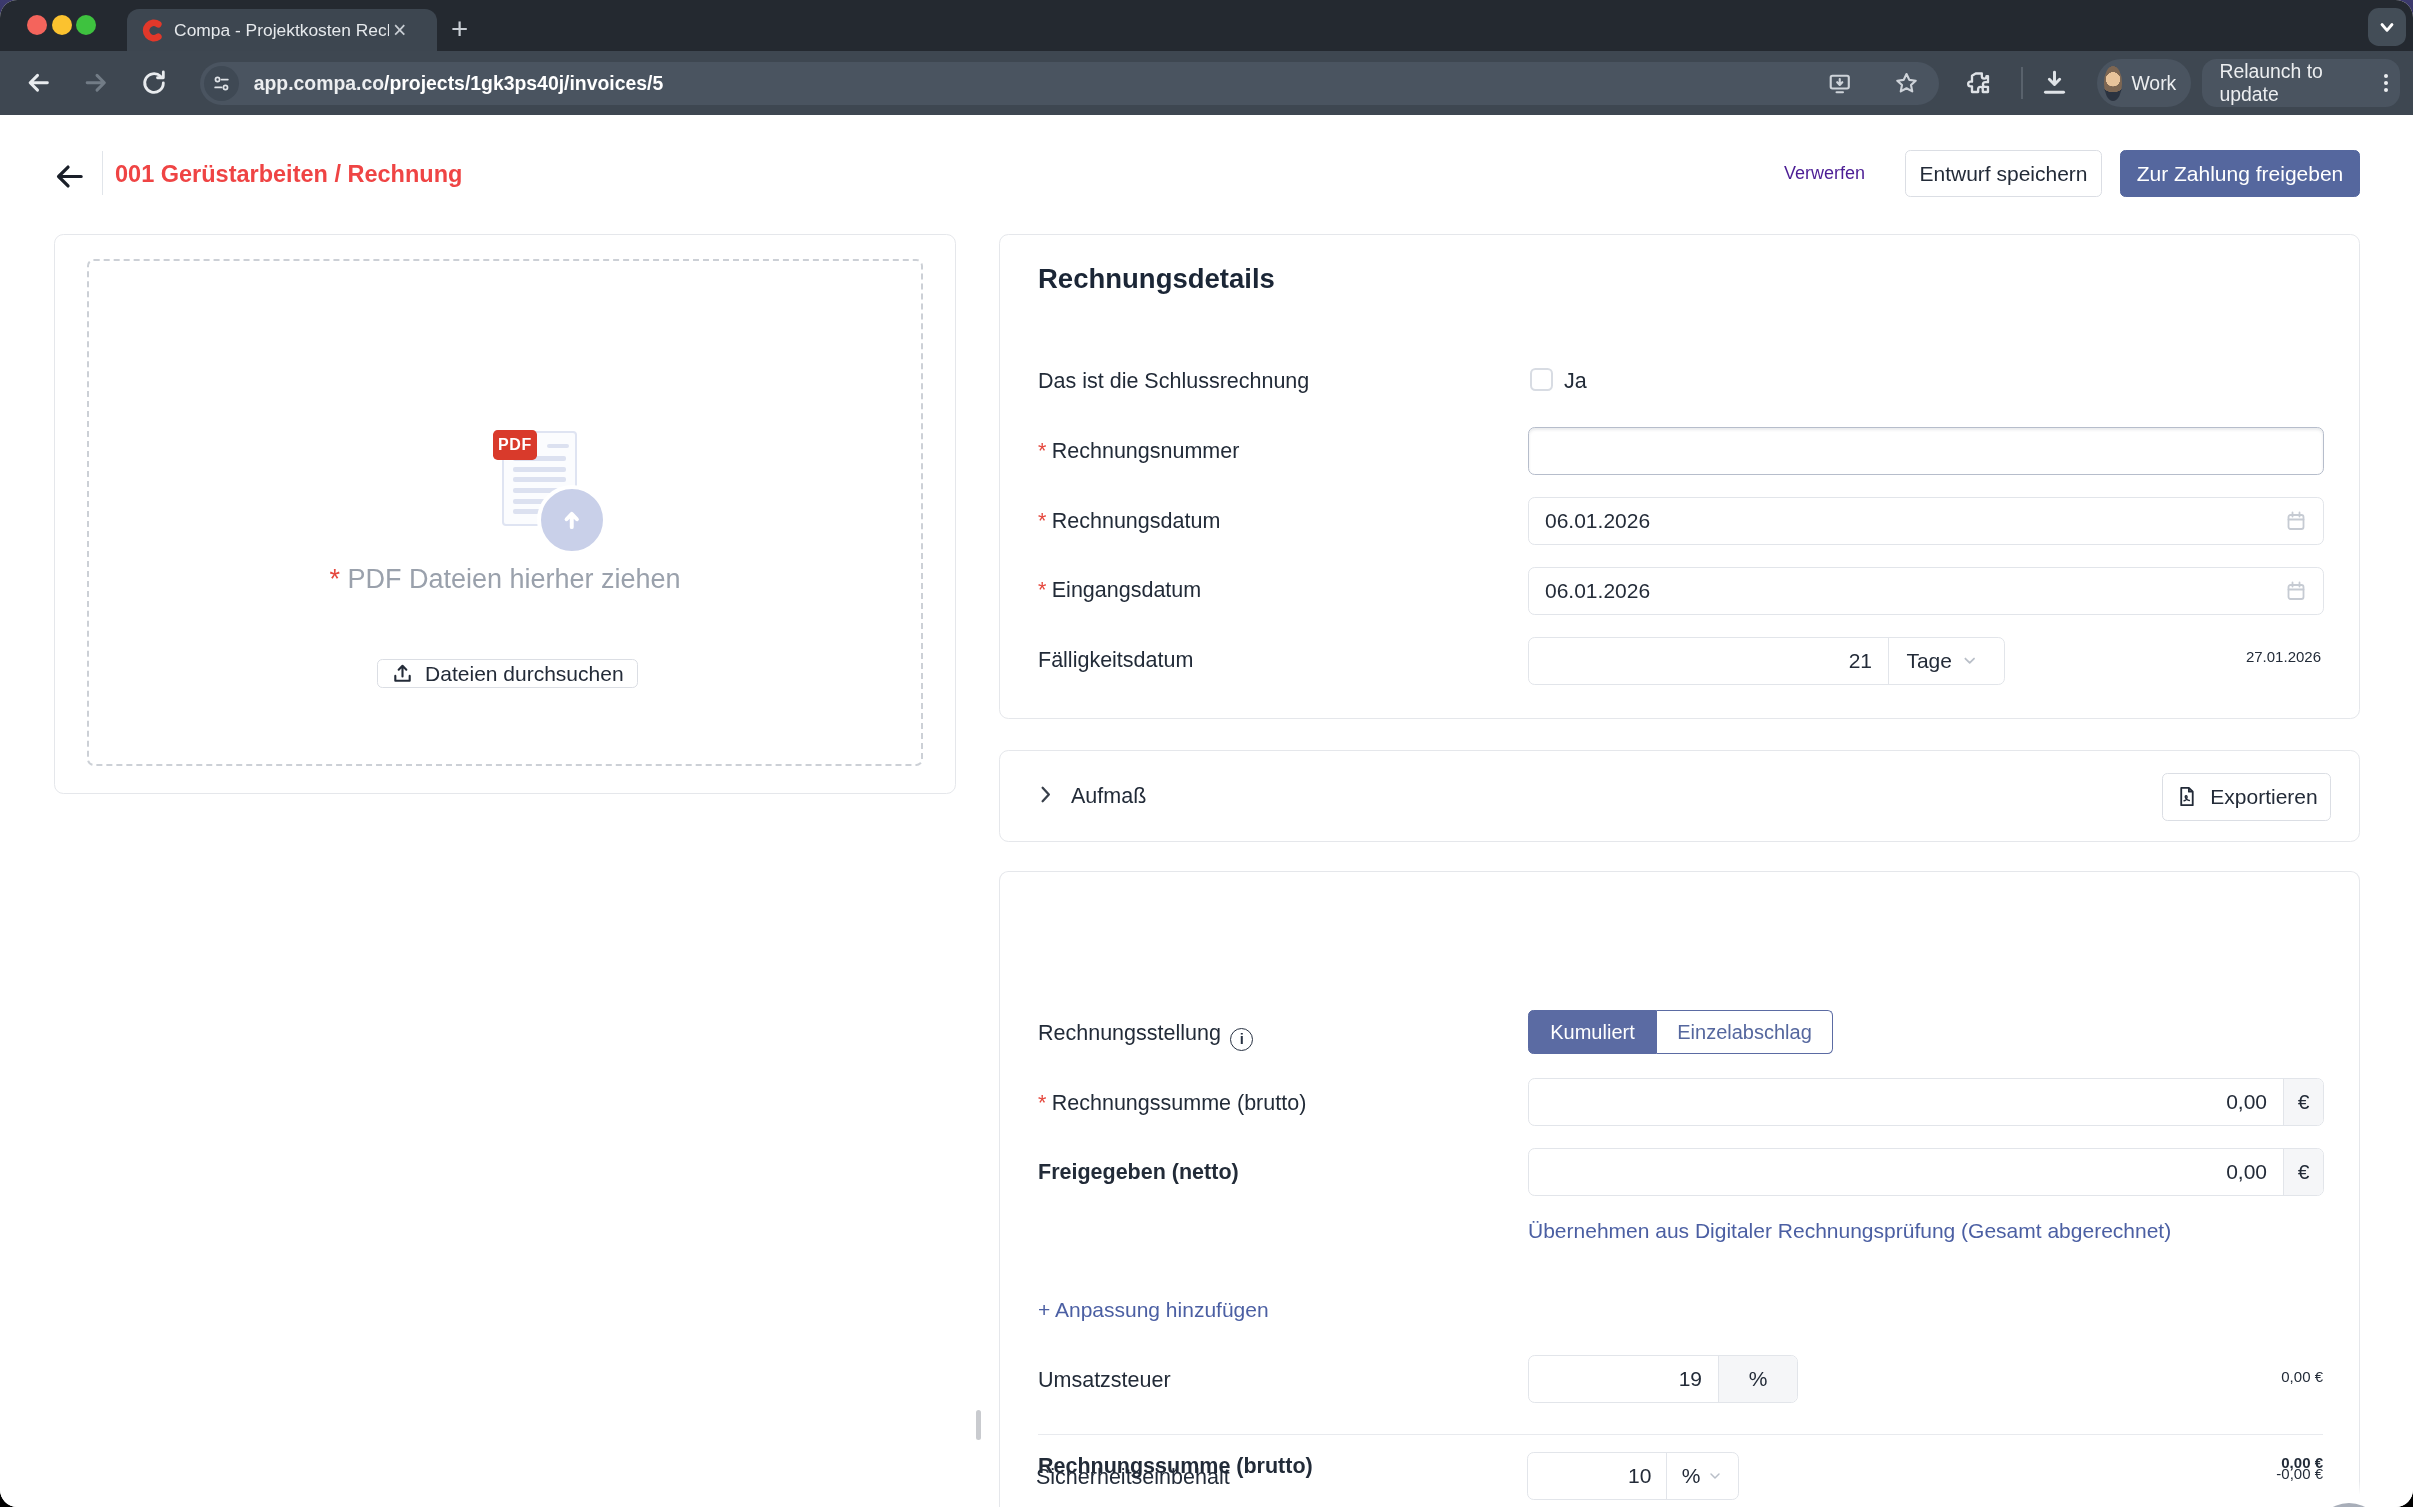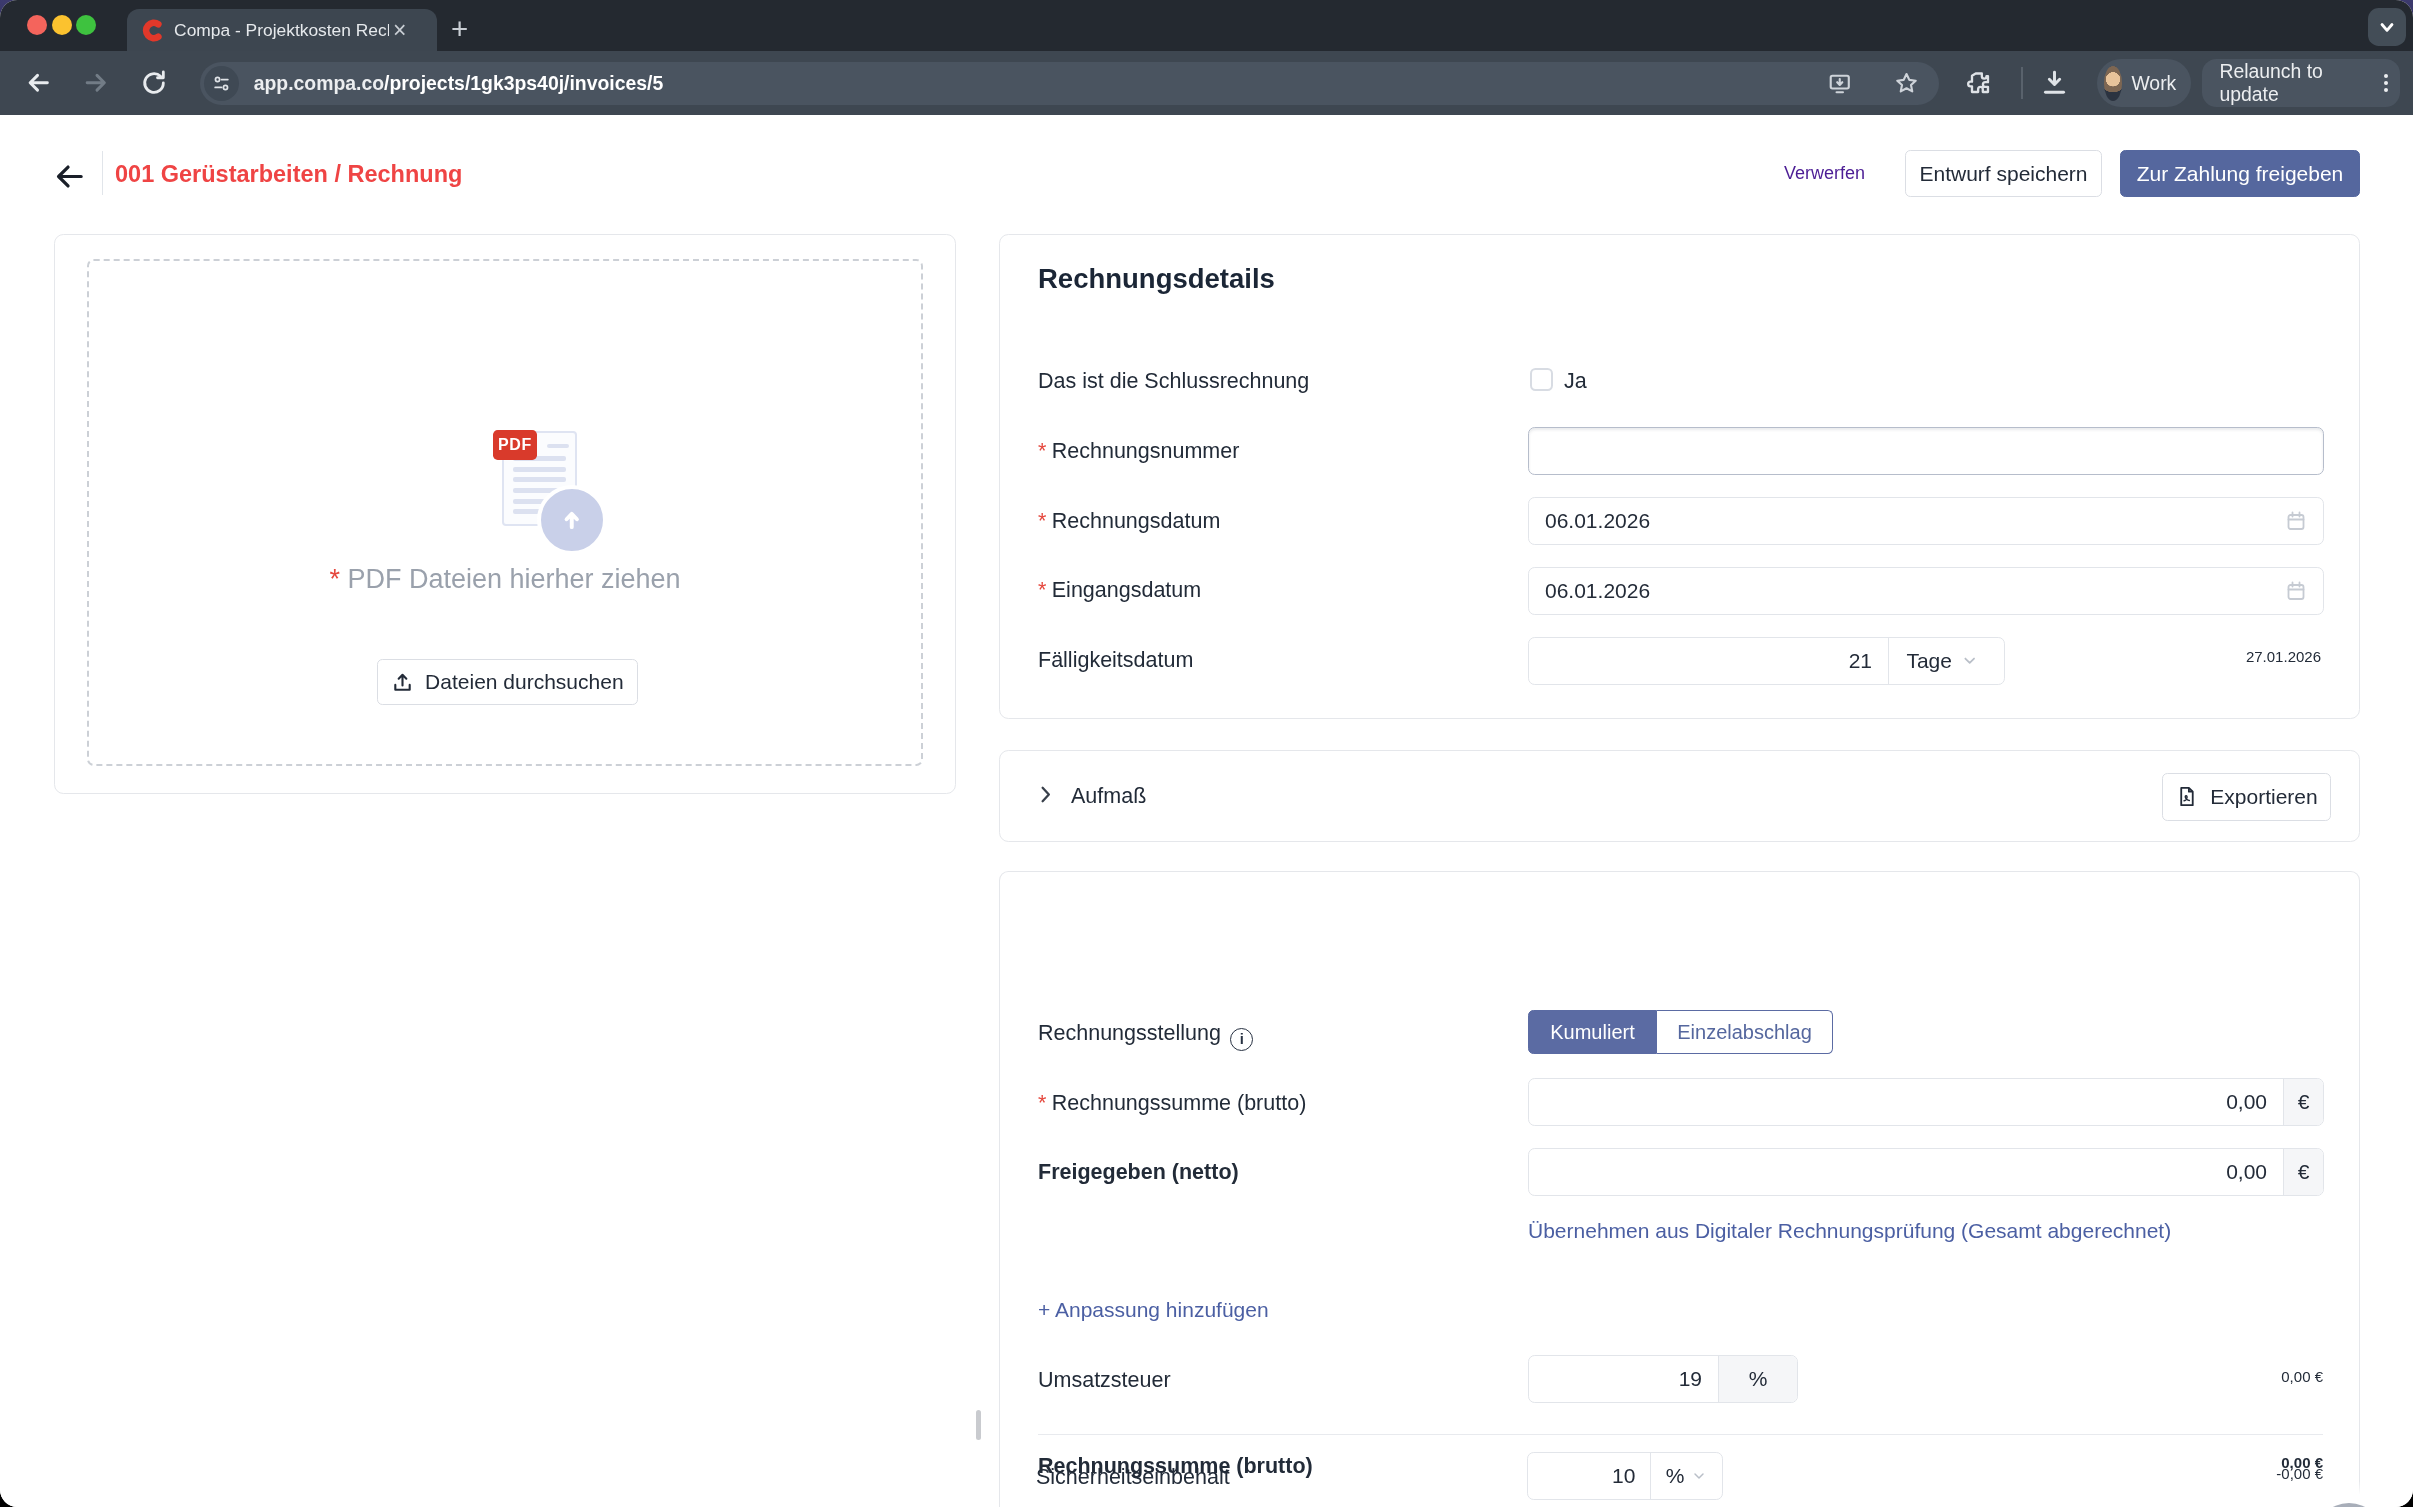--- a/index.html
+++ b/index.html
@@ -191,21 +191,21 @@
           <div class="ln" style="top:66px"></div>
           <div class="ln" style="top:76px;right:23px"></div>
         </div>
         <div class="pdf-badge">PDF</div>
         <div class="upcircle">
           <svg width="29.5" height="29.5" viewBox="0 0 24 24">
               <path d="M12 18V8M7.8 11.6 12 7.2l4.2 4.4" fill="none" stroke="#fff" stroke-width="3.2" stroke-linecap="round" stroke-linejoin="round"></path>
             </svg>
         </div>
         <div class="droptext"><span class="req">*</span> <span>PDF Dateien hierher ziehen</span></div>
-        <div class="btn" style="position:absolute;left:288px;top:398px;width:261px;height:46px;gap:10.7px">
+        <div class="btn" style="position:absolute;left:288px;top:398px;width:261px;height:29px;gap:10.7px">
           <svg width="23" height="23" viewBox="0 0 24 24">
               <path d="M12 15V4.5M8 8l4-4 4 4" fill="none" stroke="#232b38" stroke-width="2.2" stroke-linecap="round" stroke-linejoin="round"></path>
               <path d="M4.5 14.5v5h15v-5" fill="none" stroke="#232b38" stroke-width="2.2" stroke-linecap="round" stroke-linejoin="round"></path>
             </svg>
           <span>Dateien durchsuchen</span>
         </div>
       </div>
     </div>
 
     <div class="card" style="left:999px;top:119px;width:1361px;height:485px">
@@ -296,21 +296,21 @@
       <div class="rightval" style="right:36px;top:496px">0,00 €</div>
 
       <div class="hr" style="left:38px;right:36px;top:562px"></div>
 
       <div class="lbl bold" style="left:38px;top:582px">Rechnungssumme (brutto)</div>
       <div class="rightval bold" style="right:36px;top:582px">0,00 €</div>
 
     </div>
 
     <div class="lbl" style="left:1036px;top:1350px">Sicherheitseinbehalt</div>
-    <div class="grp" style="left:1527px;top:1337px;width:196px">
+    <div class="grp" style="left:1527px;top:1337px;width:212px">
       <div class="seg" style="flex:1;justify-content:flex-end;padding-right:14.7px">10</div>
       <div class="seg" style="width:72px;justify-content:center;gap:6.7px">
         <span>%</span>
         <svg width="16" height="16" viewBox="0 0 24 24">
             <polyline points="6,9 12,15 18,9" fill="none" stroke="#b9bfc8" stroke-width="2.2" stroke-linecap="round" stroke-linejoin="round"></polyline>
           </svg>
       </div>
     </div>
     <div class="rightval" style="right:90px;top:1350px">-0,00 €</div>
 

